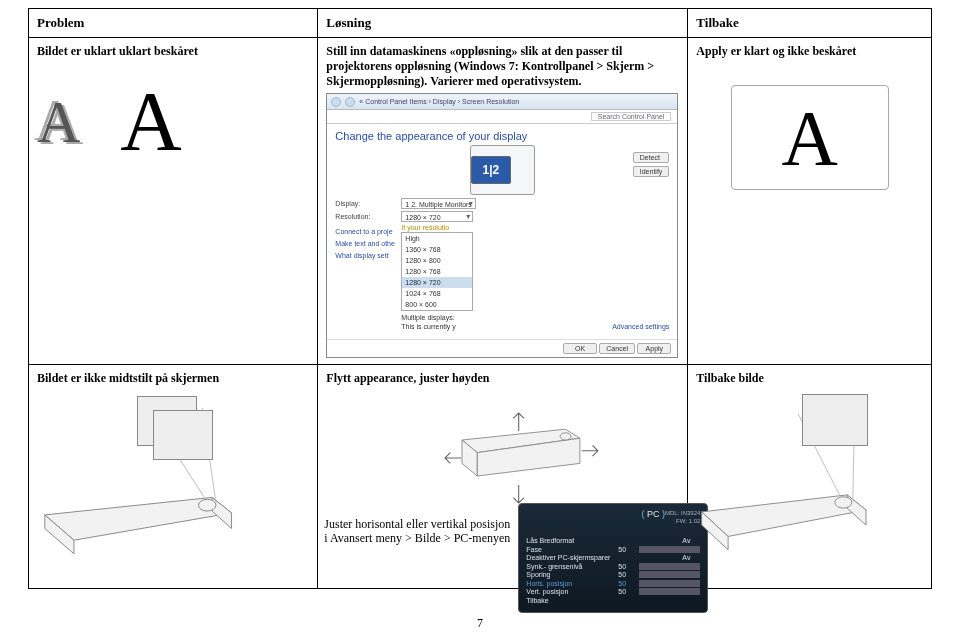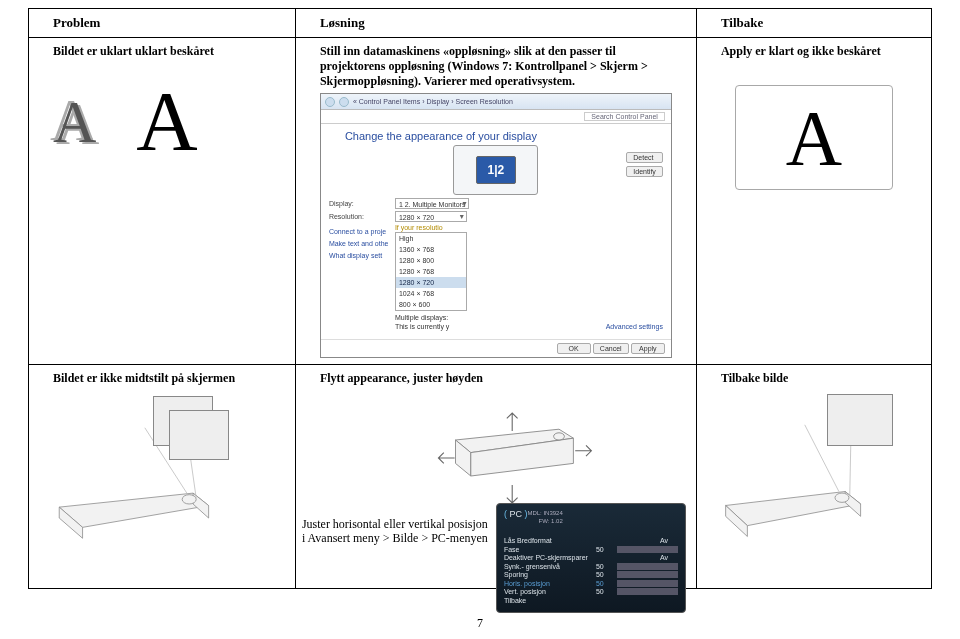--- a/index.html
+++ b/index.html
@@ -1,61 +1,61 @@
 <!DOCTYPE html>
 <html><head>
 <meta charset="utf-8">
 <style>
 *{margin:0;padding:0;box-sizing:border-box}
 body{font-family:"Times New Roman",serif;font-size:12px;color:#000;background:#fff;width:960px;height:639px;position:relative}
 .page{padding:8px 28px 10px 28px;width:960px;height:610px}
 table.main{width:100%;border-collapse:collapse;border:1px solid #000}
-table.main td{border:1px solid #000;vertical-align:top;padding:6px 24px}
+table.main td{border:1px solid #000;vertical-align:top;padding:6px 8px}
 .hdr{font-weight:bold;font-size:13px}
 .col1{width:290px}
 .col2{width:370px}
 .col3{width:244px}
 .bold{font-weight:bold}
 .letters-row{display:flex;align-items:center;gap:40px;margin-top:20px}
 .blurA{position:relative;font-family:"Times New Roman",serif;font-size:60px;line-height:1}
 .blurA .l{position:absolute;color:#aaa}
 .blurA .l1{left:-3px;top:-2px}
 .blurA .l2{left:3px;top:2px}
 .blurA .m{position:relative;color:#555}
 .bigA{font-family:"Times New Roman",serif;font-size:85px;line-height:1}
 .box-proj{border:1px solid #a8a8a8;border-radius:4px;width:158px;height:105px;margin:26px auto 0 auto;display:flex;align-items:center;justify-content:center;font-size:78px;font-family:"Times New Roman",serif}
 .win{border:1px solid #888;background:#fff;width:352px;margin:4px 0 0 0;font-family:Arial,sans-serif;font-size:8px;color:#333}
 .win-top{background:linear-gradient(#eef4fa,#d8e4f2);height:16px;border-bottom:1px solid #bbb;display:flex;align-items:center;gap:4px;padding:0 4px}
 .circ{width:10px;height:10px;border-radius:50%;background:#cde;border:1px solid #9bc}
 .win-path{font-size:7px;color:#446}
 .win-tabs{height:14px;border-bottom:1px solid #ccc;display:flex;align-items:center;padding:0 6px;gap:14px;font-size:7px;color:#667}
 .win-body{padding:5px 8px}
-.win-blue{color:#2a4ea0;font-size:11px;margin:1px 0 3px 16px}
-.win-mon{width:85px;height:50px;border:1px solid #999;border-radius:3px;margin:2px auto 3px auto;background:#f4f6f8;display:flex;align-items:center;justify-content:center}
+.win-blue{color:#2a4ea0;font-size:11px;margin:1px 0 3px 0}
+.win-mon{width:65px;height:50px;border:1px solid #999;border-radius:3px;margin:2px auto 3px auto;background:#f4f6f8;display:flex;align-items:center;}
 .win-mon-inner{width:40px;height:28px;background:#2a5aa8;border:1px solid #666;border-radius:2px;display:flex;align-items:center;justify-content:center;color:#fff;font-size:12px;font-weight:bold}
 .win-side{position:absolute;right:8px;top:28px;display:flex;flex-direction:column;gap:3px}
 .win-btn{border:1px solid #aaa;background:#f0f0f0;padding:1px 6px;font-size:7px;border-radius:2px}
 .win-row{display:flex;align-items:center;margin:2px 0}
 .win-lbl{width:66px;font-size:7px;color:#444}
 .win-drop{border:1px solid #aaa;padding:0 3px;font-size:7px;background:#fff;min-width:72px;height:11px;line-height:11px;position:relative}
 .win-drop::after{content:"▾";position:absolute;right:2px;top:-1px;font-size:8px;color:#666}
 .win-list{border:1px solid #aaa;background:#fff;width:72px;margin:1px 0 0 66px;font-size:7px}
 .win-list div{padding:0 3px;line-height:11px}
 .win-list .sel{background:#cde;color:#124}
 .win-left{float:left;width:64px;font-size:7px;color:#2a4ea0;line-height:12px;margin-top:2px}
 .win-foot{clear:both;text-align:right;padding:3px 6px;border-top:1px solid #ddd;margin-top:4px}
 .win-foot .win-btn{display:inline-block;min-width:34px;text-align:center}
 .win-rel{position:relative}
 .link{color:#2a4ea0;font-size:7px;margin-left:10px}
 .proj-ill{width:100%;height:180px;position:relative}
 .screen-sq{position:absolute}
 .screen-sq .s{position:absolute;border:1px solid #888;background:#eee}
 .proj-draw{width:100%;height:100%}
 .osd{background:linear-gradient(#1a2a38,#0e1822);border:1px solid #555;border-radius:4px;width:190px;padding:5px 7px 7px 7px;color:#dbe2e8;font-family:Arial,sans-serif;font-size:8px;position:absolute;left:75px;top:-4px}
-.osd-top{display:flex;justify-content:flex-start;margin-bottom:12px}
+.osd-top{display:flex;justify-content:flex-end;margin-bottom:12px}
 .osd-pc{font-size:9px}
 .osd-pc .p{color:#6bbce8}
 .osd-info{font-size:6px;color:#aab;text-align:right;line-height:8px}
 .osd-row{display:flex;justify-content:space-between;align-items:center;margin:1.5px 0;font-size:7px}
 .osd-row .l{width:92px}
 .osd-row .v{width:18px;text-align:left}
 .osd-bar{flex:1;height:7px;background:#556;margin-left:3px}
 .osd-bar .f{height:100%;background:#5a9ed4}
 .osd-hi .l,.osd-hi .v{color:#5a9ed4}
 .pg-num{text-align:center;font-size:12px;padding:6px 0 0 0}

